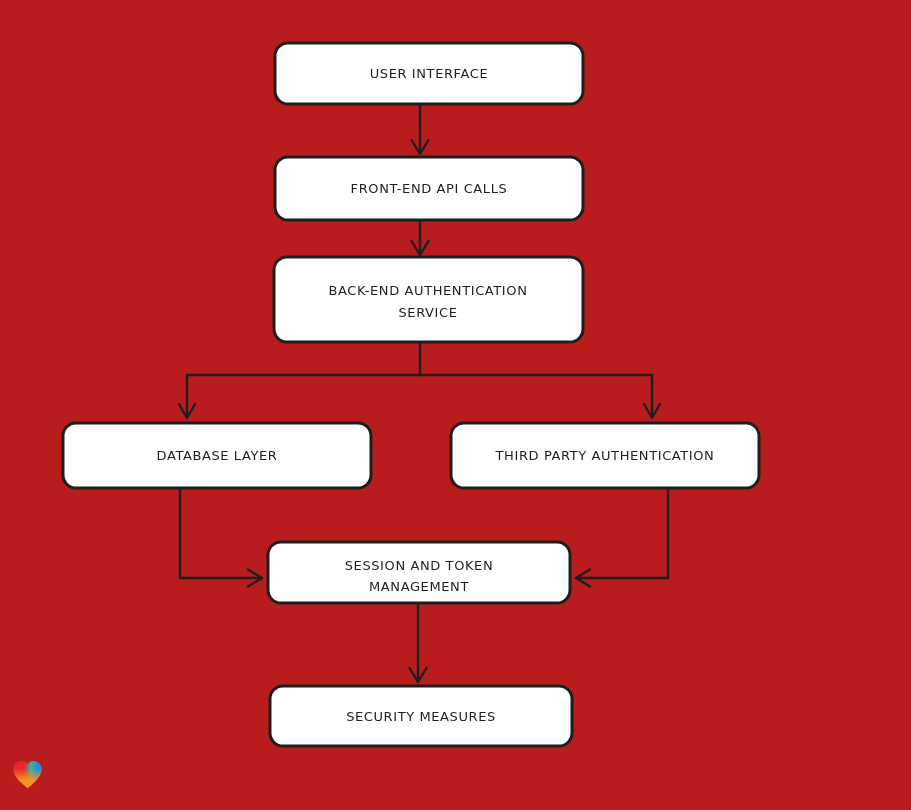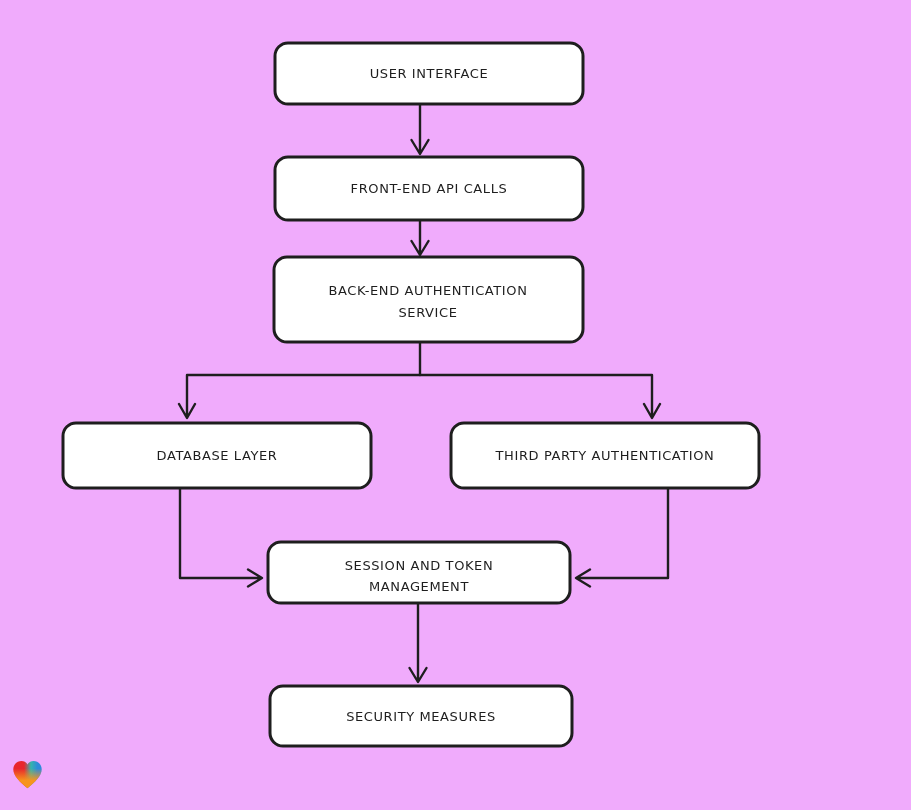--- a/index.html
+++ b/index.html
@@ -4,21 +4,21 @@
 <style>
   html, body {
     margin: 0;
     padding: 0;
     background: #ffffff;
   }
   .stage {
     position: relative;
     width: 911px;
     height: 810px;
-    background: #f0abfc;
+    background: #b91c1c;
     overflow: hidden;
     font-family: "DejaVu Sans", sans-serif;
   }
   svg.flowchart {
     position: absolute;
     left: 0;
     top: 0;
   }
   .node rect {
     fill: #ffffff;

